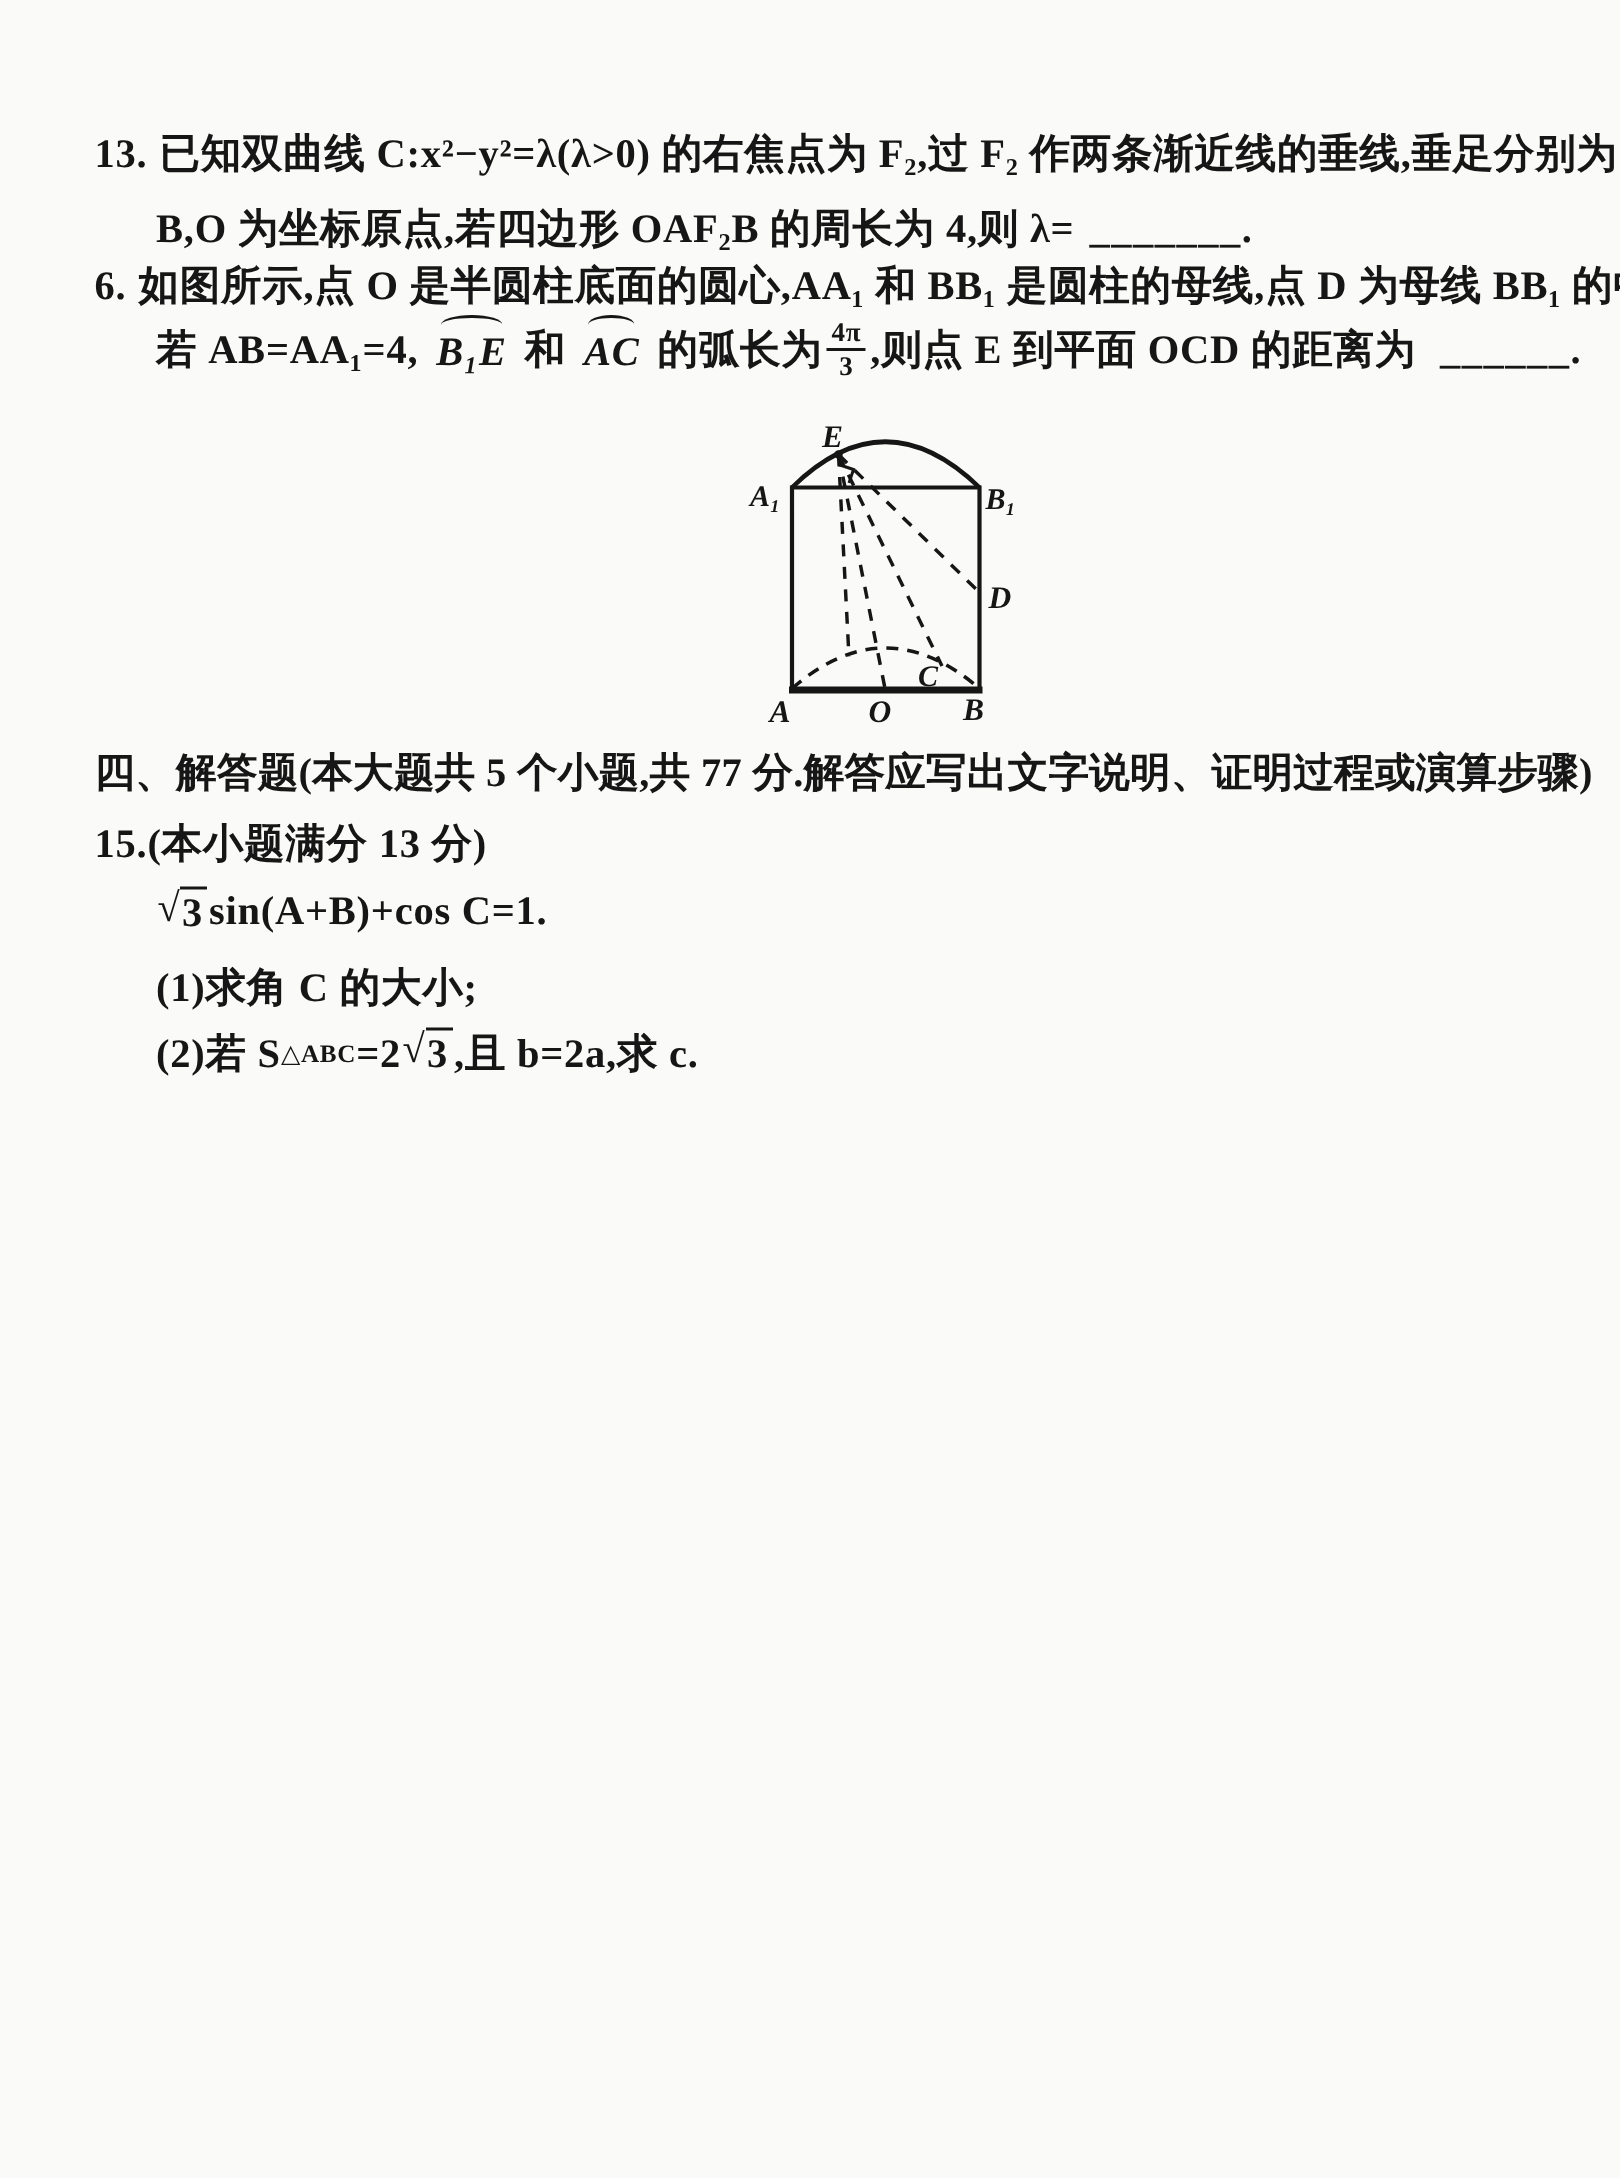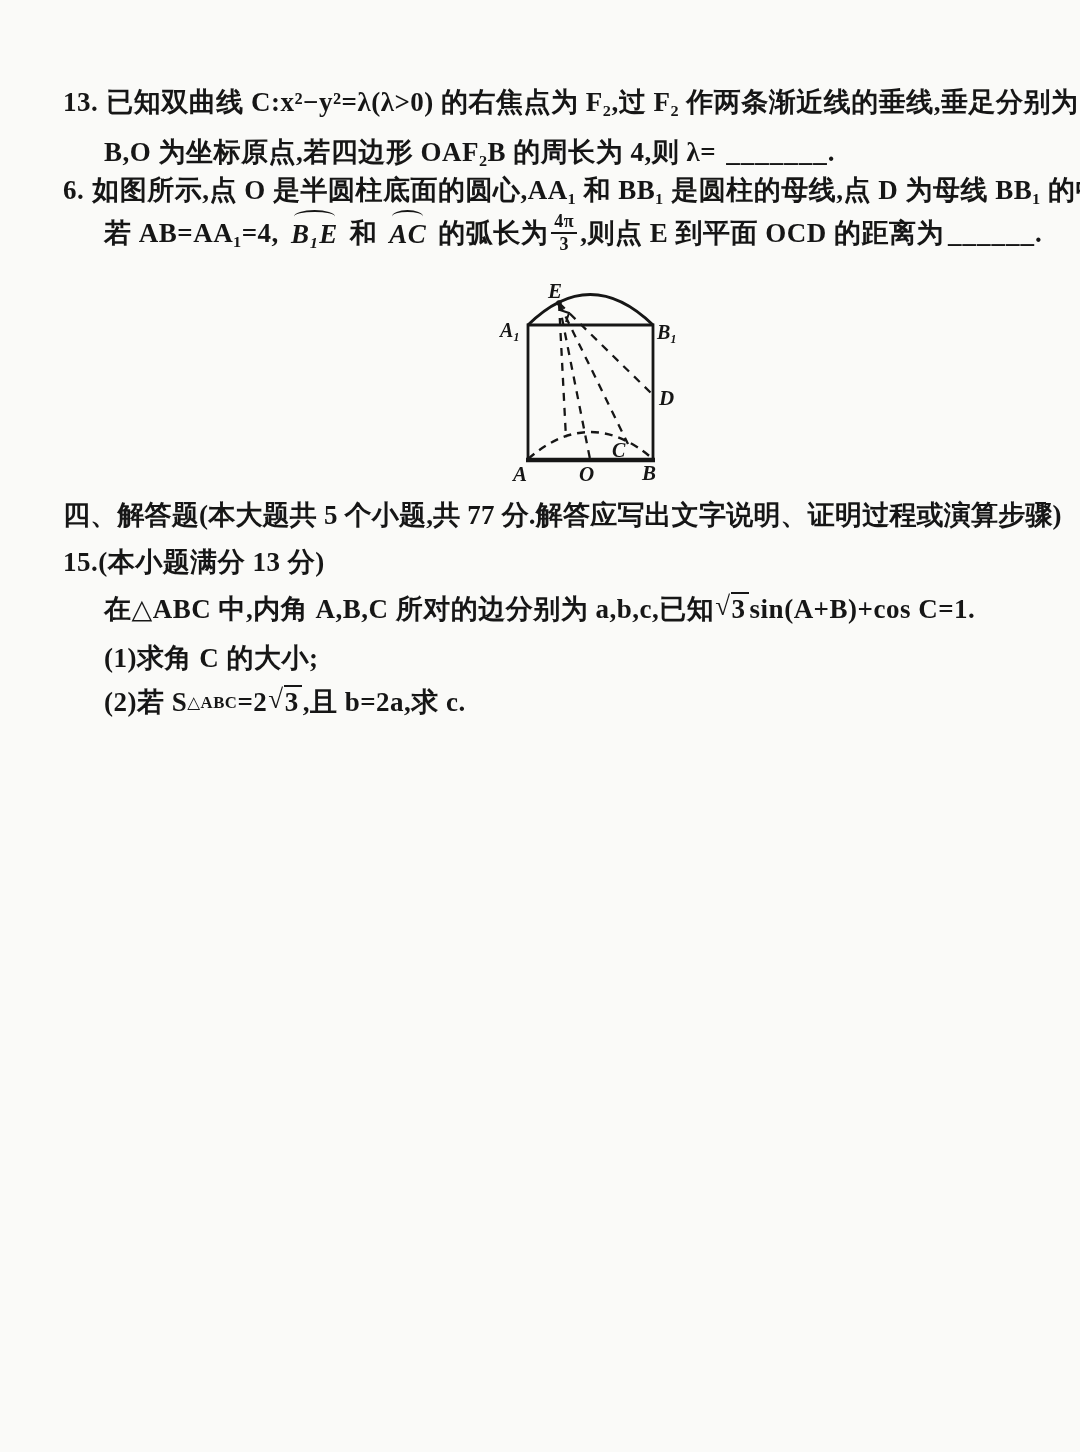--- a/index.html
+++ b/index.html
@@ -67,21 +67,21 @@
     <span>若 AB=AA₁=4,</span>
     <span class="arcname">B₁E</span>
     <span>和</span>
     <span class="arcname">AC</span>
     <span>的弧长为</span>
     <span class="frac">
       <span class="num">4π</span>
       <span class="den">3</span>
     </span>
     <span>,则点 E 到平面 OCD 的距离为</span>
-    <span class="blank" style="margin-left:4px;">______</span>
+    <span class="blank" style="margin-left:16px;">______</span>
     <span> .</span>
   </div>
 
   <svg style="position:absolute;left:495px;top:273px;" width="200" height="215" viewBox="495 275 200 215">
 
     <path d="M528 327 H653 V462 H528 Z" fill="none" stroke="#161616" stroke-width="2.8"></path>
 
     <path d="M526 462 H655" fill="none" stroke="#161616" stroke-width="4.6"></path>
 
     <path d="M528 327 Q590 266 653 327" fill="none" stroke="#161616" stroke-width="3"></path>
@@ -110,21 +110,20 @@
   <div class="mline heading" style="left:63px;top:497px;justify-content:center;">
     <span>四、解答题(本大题共 5 个小题,共 77 分.解答应写出文字说明、证明过程或演算步骤)</span>
   </div>
 
   <div class="mline" style="left:63px;top:544px;">
     <span>15.</span>
     <span>(本小题满分 13 分)</span>
   </div>
 
   <div class="mline" style="left:104px;top:591px;">
-    <span>在△ABC 中,内角 A,B,C 所对的边分别为 a,b,c,已知</span>
     <span class="sqrt">
         <span class="rad">3</span>
       </span>
     <span>sin(A+B)+cos C=1.</span>
   </div>
 
   <div class="mline" style="left:104px;top:640px;">
     <span>(1)求角 C 的大小;</span>
   </div>
 

